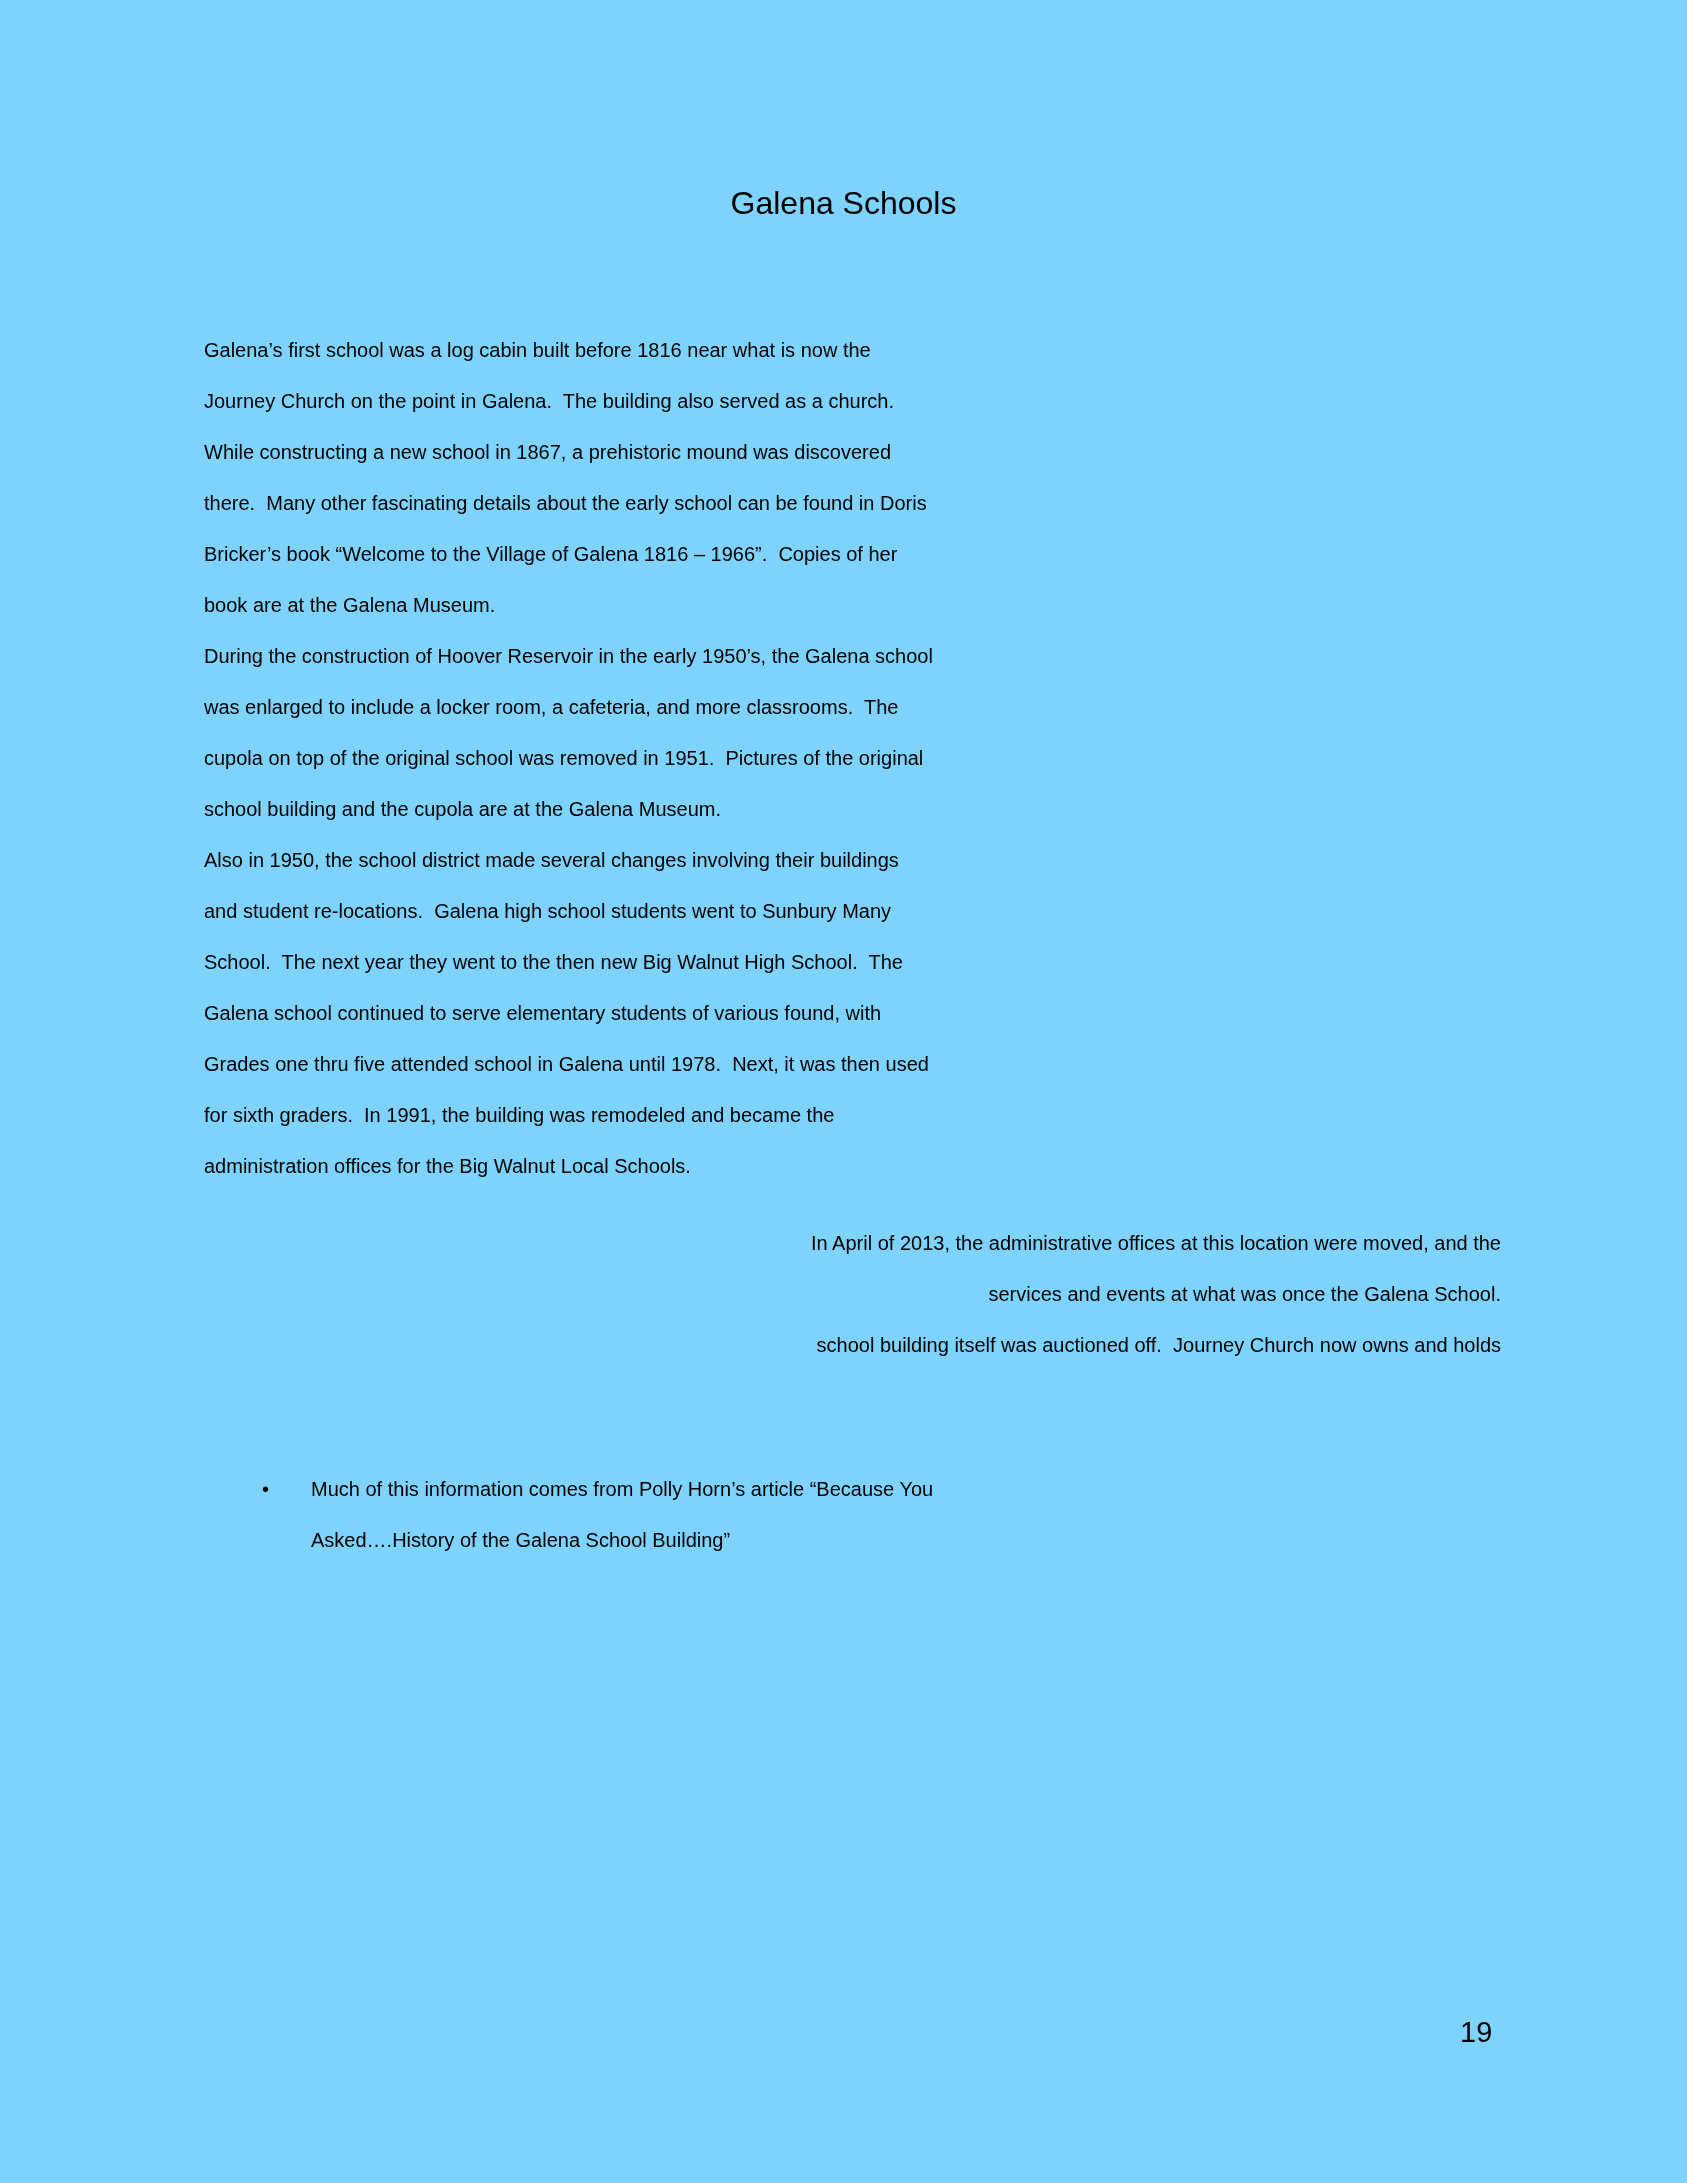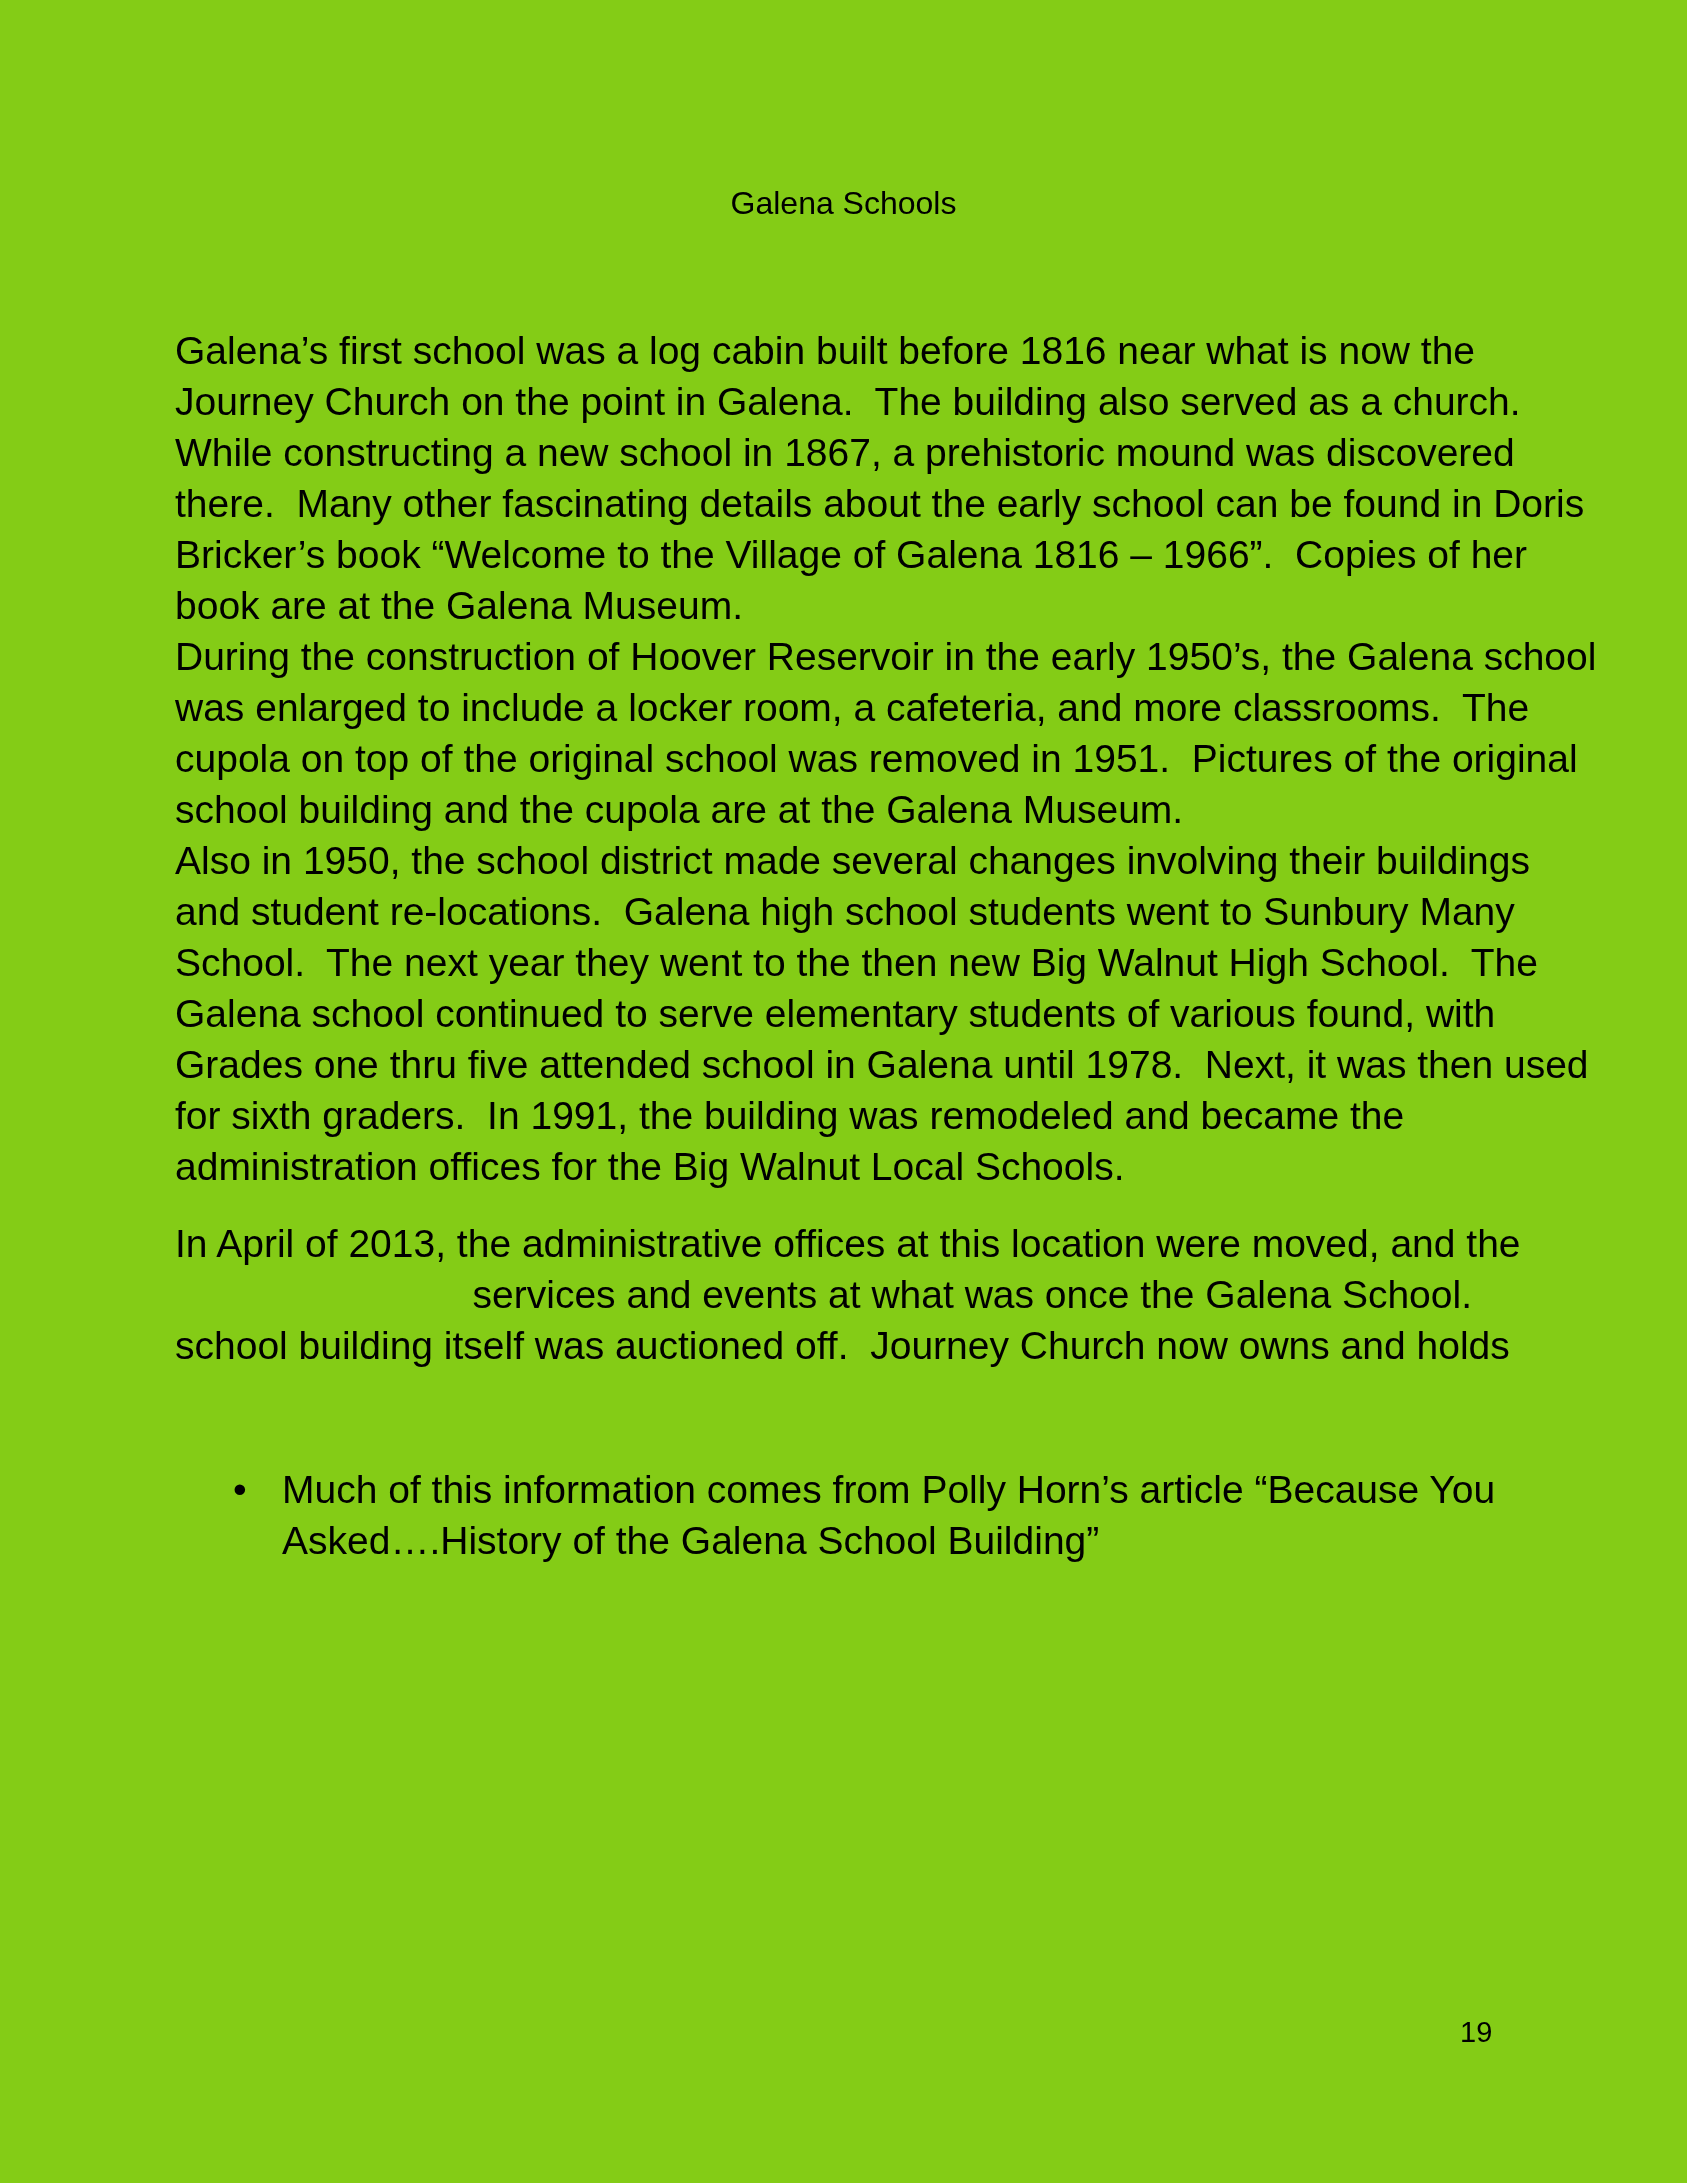--- a/index.html
+++ b/index.html
@@ -4,41 +4,41 @@
 <style>
   html, body {
     margin: 0;
     padding: 0;
     background: #ffffff;
   }
   .page {
     position: relative;
     width: 1687px;
     height: 2183px;
-    background: #84cc16;
+    background: #7dd3fc;
     color: #000000;
     font-family: "Liberation Sans", sans-serif;
     overflow: hidden;
   }
   .doc-title {
     position: absolute;
     top: 178px;
     left: 0;
     width: 1687px;
     text-align: center;
     font-size: 32px;
     line-height: 51px;
     white-space: pre;
   }
   .content {
     position: absolute;
-    left: 175px;
+    left: 204px;
     top: 325px;
     width: 1297px;
-    font-size: 39px;
+    font-size: 20px;
     line-height: 51px;
   }
   .para .line {
     white-space: pre;
   }
   .para + .para {
   }
   .para.gap-lg {
     margin-top: 26px;
     text-align: right;

